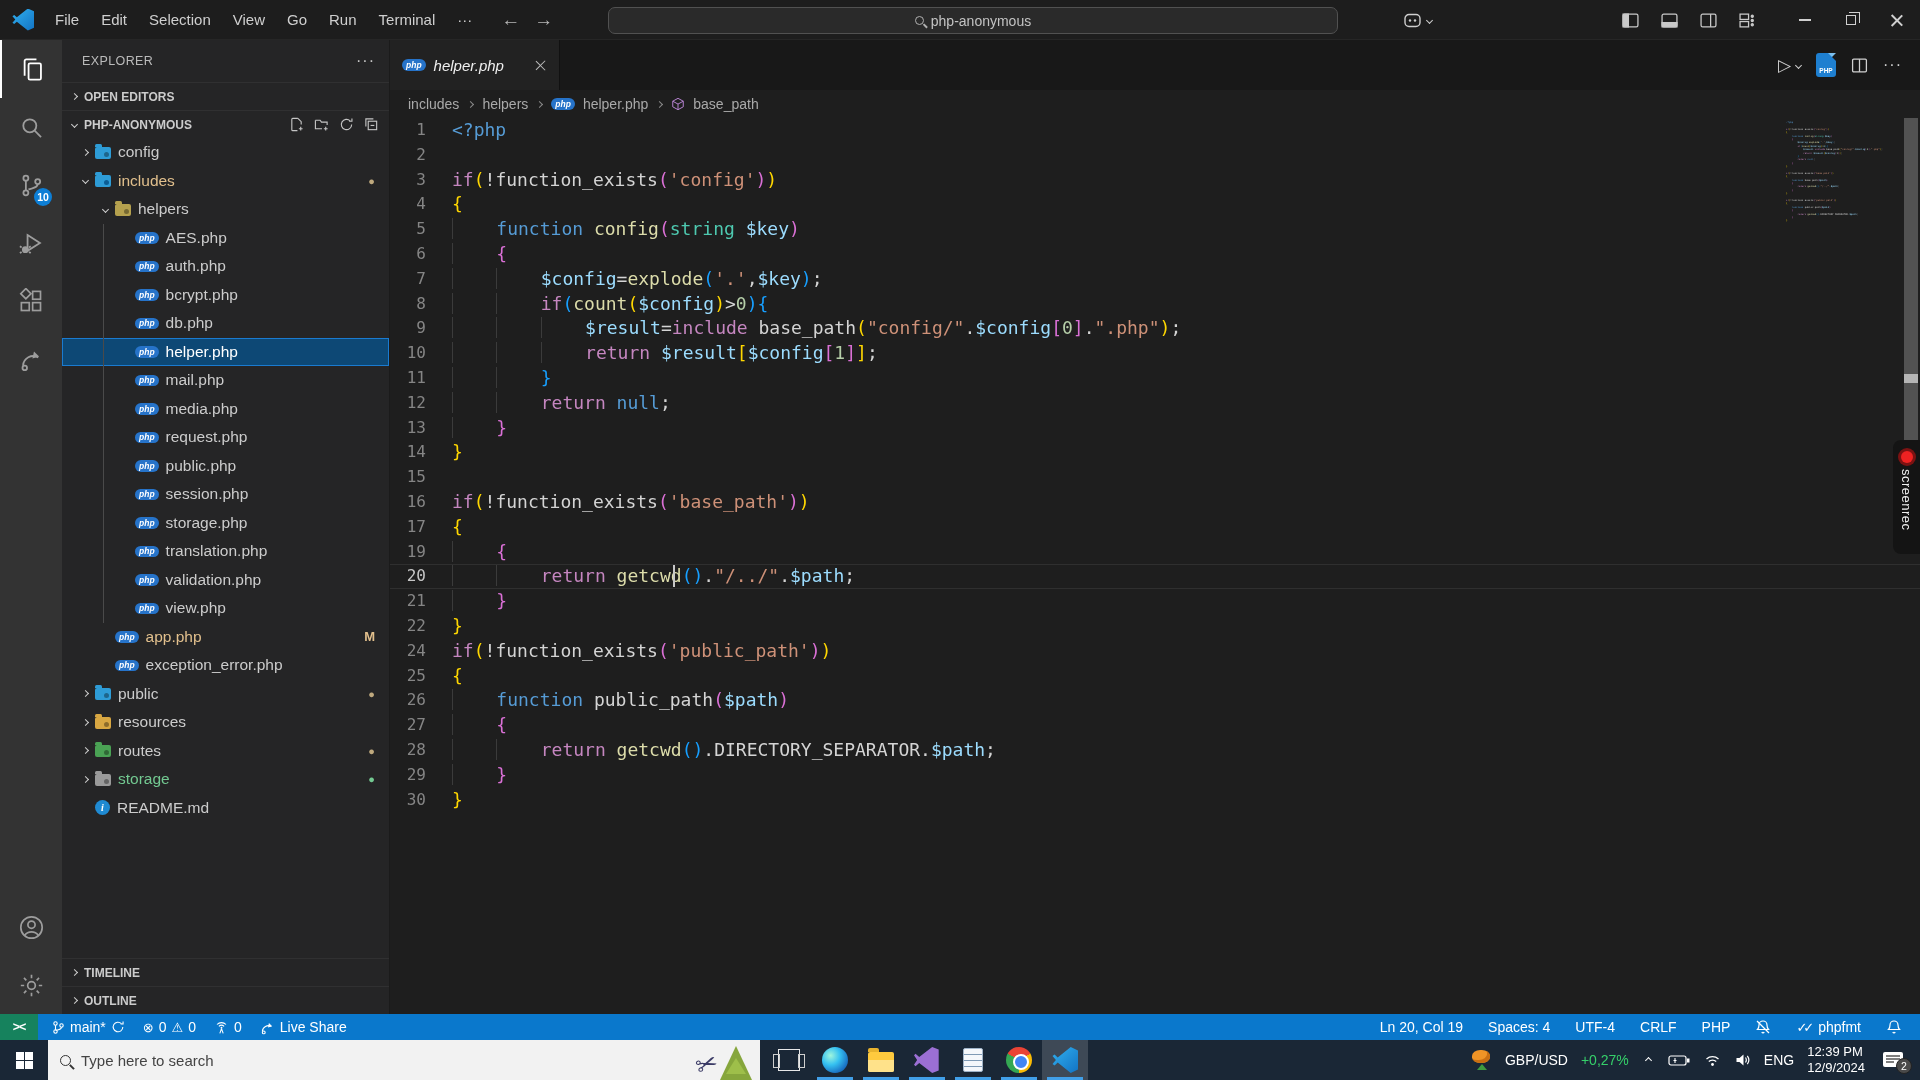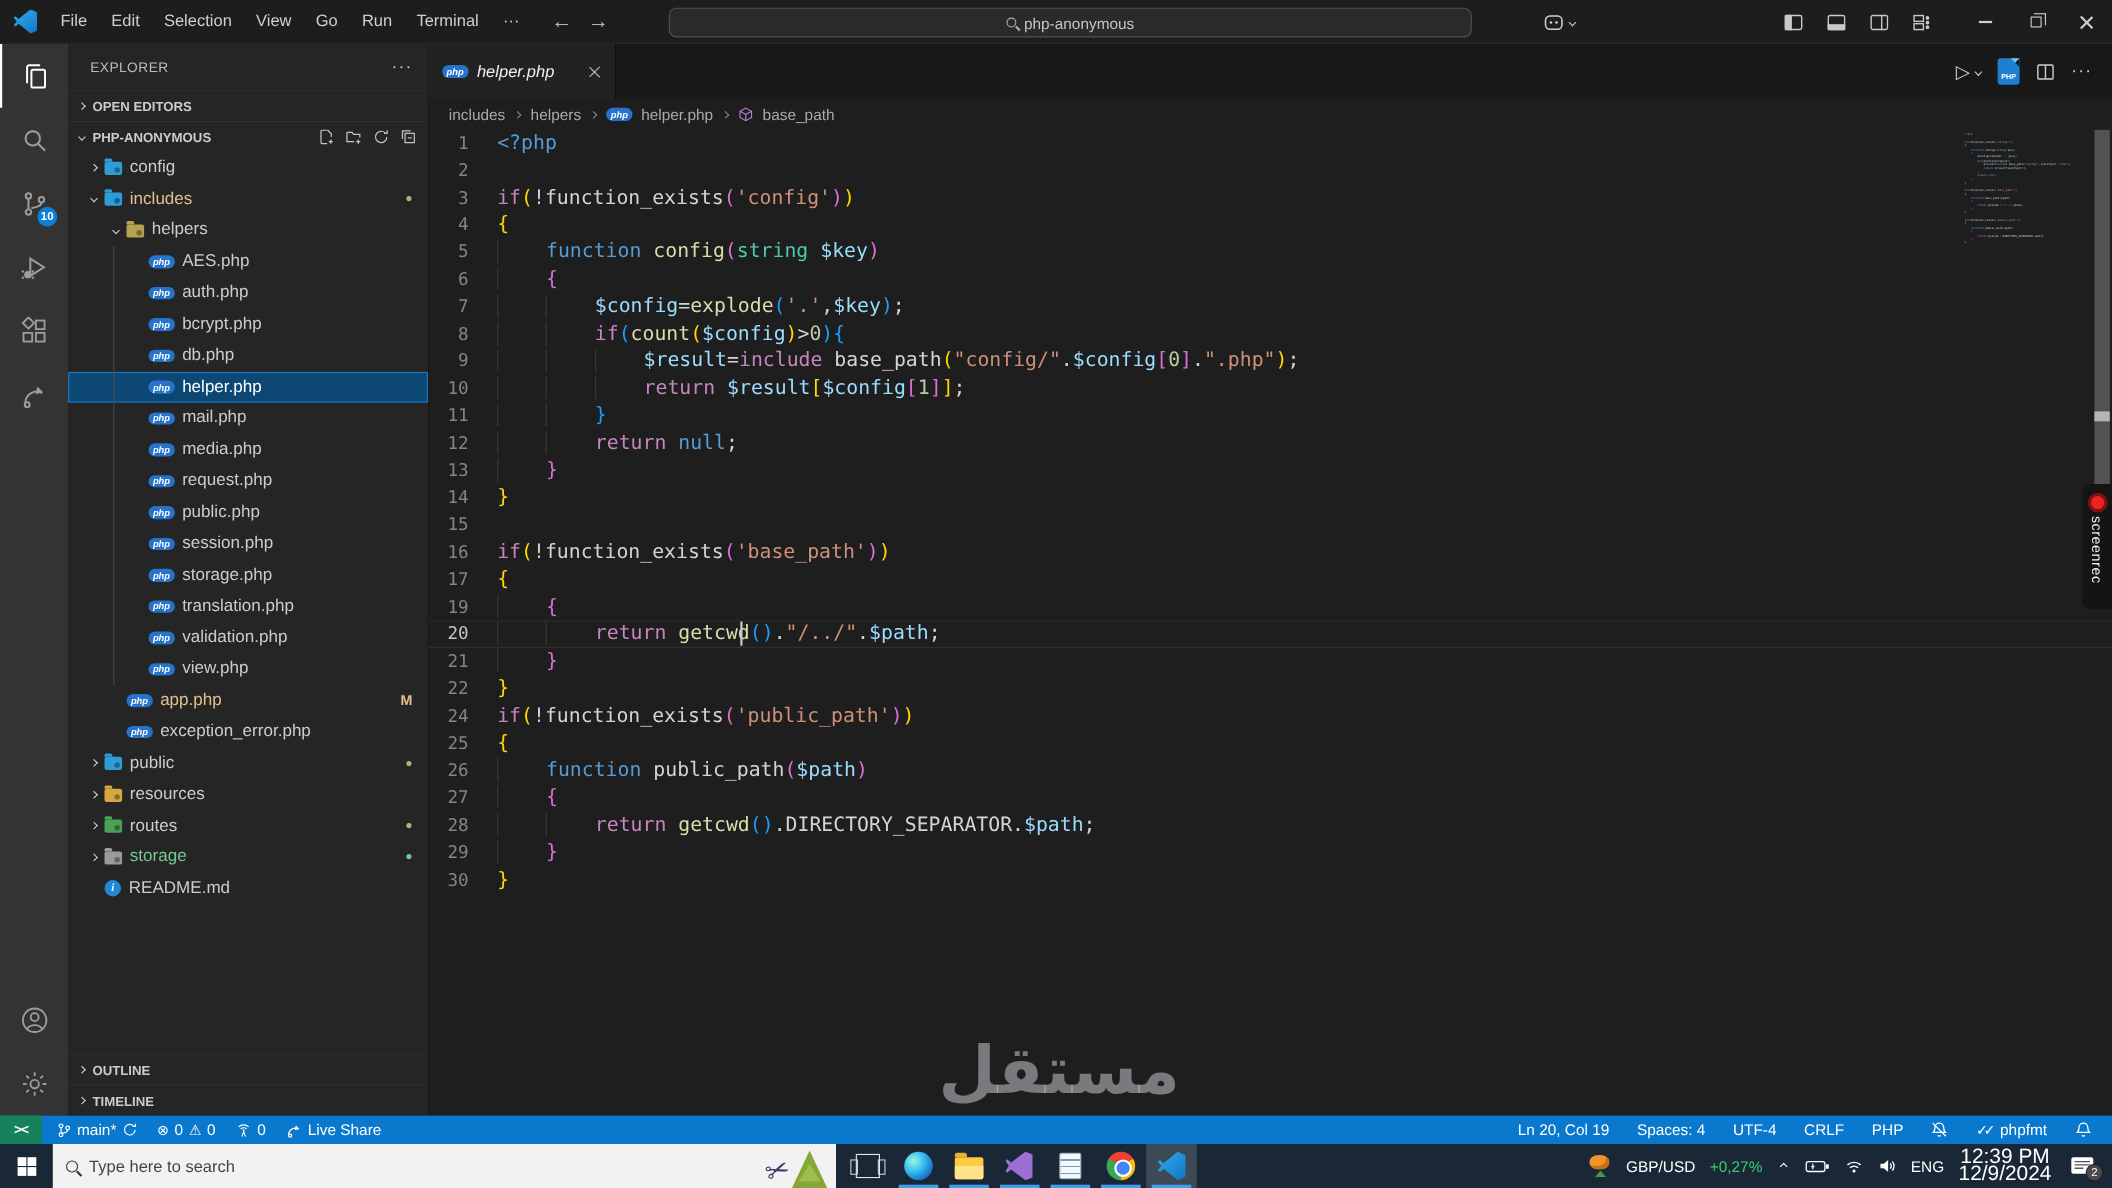--- a/index.html
+++ b/index.html
@@ -160,21 +160,21 @@
     background-image:repeating-linear-gradient(#f4f7fb 0 5px,#7f9ab5 5px 6px); height:24px; width:20px; margin:0 3px; }
   .i-chrome { border-radius:50%; background:conic-gradient(from -60deg,#ea4335 0 120deg,#fbbc05 120deg 240deg,#34a853 240deg 360deg); position:relative; }
   .i-chrome::after { content:""; position:absolute; left:7px; top:7px; width:12px; height:12px; border-radius:50%; background:#4285f4; border:2.5px solid #fff; }
   .i-vscode { background:linear-gradient(135deg,#31b0ef,#1273c4);
     clip-path:polygon(72% 0%,100% 13%,100% 87%,72% 100%,22% 60%,10% 71%,2% 65%,15% 50%,2% 35%,10% 29%,22% 40%); }
   #tray { margin-left:auto; display:flex; align-items:center; gap:13px; padding-right:10px; color:#fff; font-size:14px; }
   .flame { width:22px; height:20px; position:relative; }
   .flame::before { content:""; position:absolute; left:2px; top:0; width:18px; height:13px; background:#ef9426; border-radius:45%; box-shadow:inset -3px -3px 0 #c96f12; }
   .flame::after { content:""; position:absolute; left:7px; bottom:0; width:0; height:0; border-left:5px solid transparent; border-right:5px solid transparent; border-bottom:6px solid #3f9b3f; }
   .ticker-change { color:#35d06a; }
-  .clock { text-align:center; font-size:19px; line-height:16px; }
+  .clock { text-align:left; font-size:13px; line-height:16px; }
   .notif { position:relative; margin-left:4px; margin-right:6px; }
   .notif-badge { position:absolute; right:-8px; bottom:-5px; width:16px; height:16px; border-radius:50%; background:#4a4a4a;
     color:#fff; font-size:10.5px; display:flex; align-items:center; justify-content:center; border:1px solid #222; }
 
   
   #watermark { position:absolute; left:828px; top:944px; width:270px; text-align:center; z-index:60; pointer-events:none; }
   .wm-ar { font-family:"DejaVu Sans",sans-serif; font-size:60px; font-weight:bold; color:rgba(195,199,204,.55); line-height:60px; }
   .wm-en { font-size:33px; font-weight:bold; letter-spacing:1px; color:rgba(175,180,186,.5); margin-top:-10px; }
 </style>
 </head>
@@ -491,25 +491,25 @@
         </div>
         <div class="trow" style="padding-left: 14px;">
           <span class="chev-slot"></span>
           <span class="info-icon">i</span>
           <span class="tlabel">README.md</span>
         </div>
       </div>
     <div class="sb-flex"></div>
     <div class="section">
       <span class="chev right small"></span>
-      <span>OUTLINE</span>
+      <span>TIMELINE</span>
     </div>
     <div class="section">
       <span class="chev right small"></span>
-      <span>TIMELINE</span>
+      <span>OUTLINE</span>
     </div>
   </div>
 
   <div id="editor-col">
     <div id="tabbar">
       <div id="tab-active">
         <span class="php-badge">php</span>
         <span class="tab-label">helper.php</span>
         <span class="tab-close"></span>
       </div>
@@ -900,14 +900,13 @@
       <svg width="22" height="18" viewBox="0 0 22 18">
           <rect x="1" y="1" width="20" height="15" rx="2" fill="#fff"></rect>
           <path d="M4 5h14M4 8h14M4 11h8" stroke="#555" stroke-width="1.3"></path>
         </svg>
       <span class="notif-badge">2</span>
     </span>
   </div>
 </div>
 
 <div id="watermark">
-  <div class="wm-ar">مستقل</div>
 </div>
 
 </body></html>

